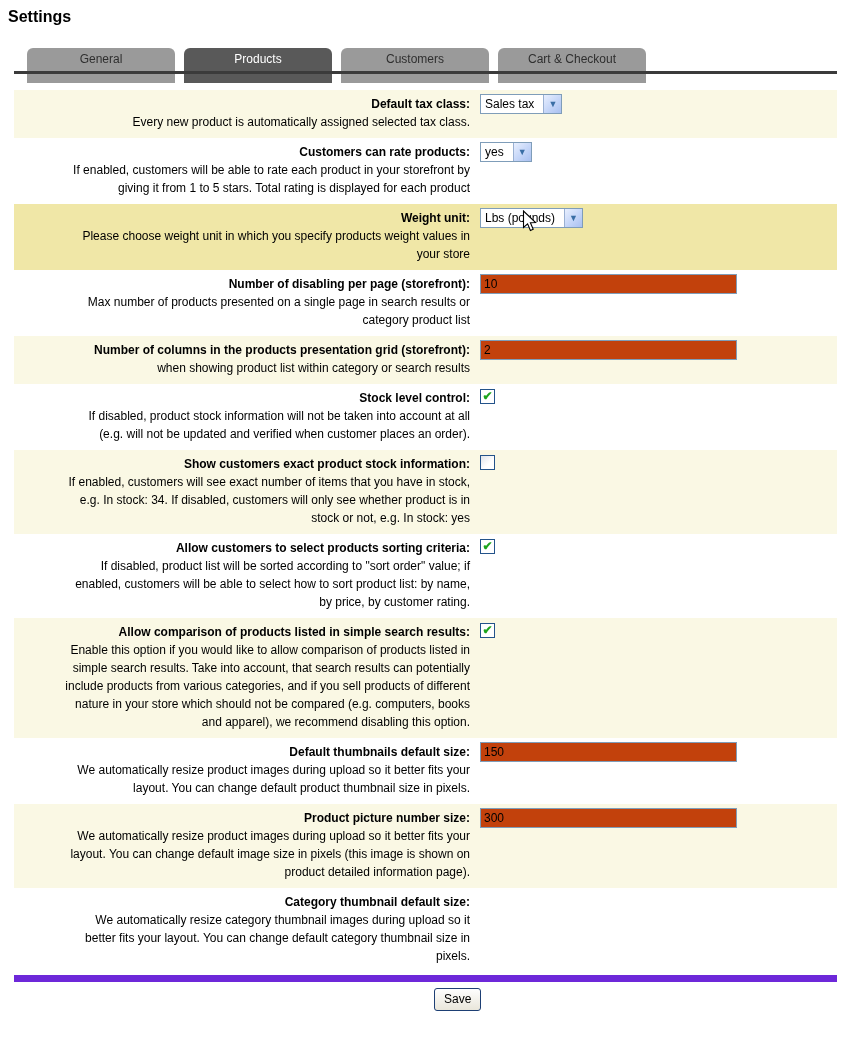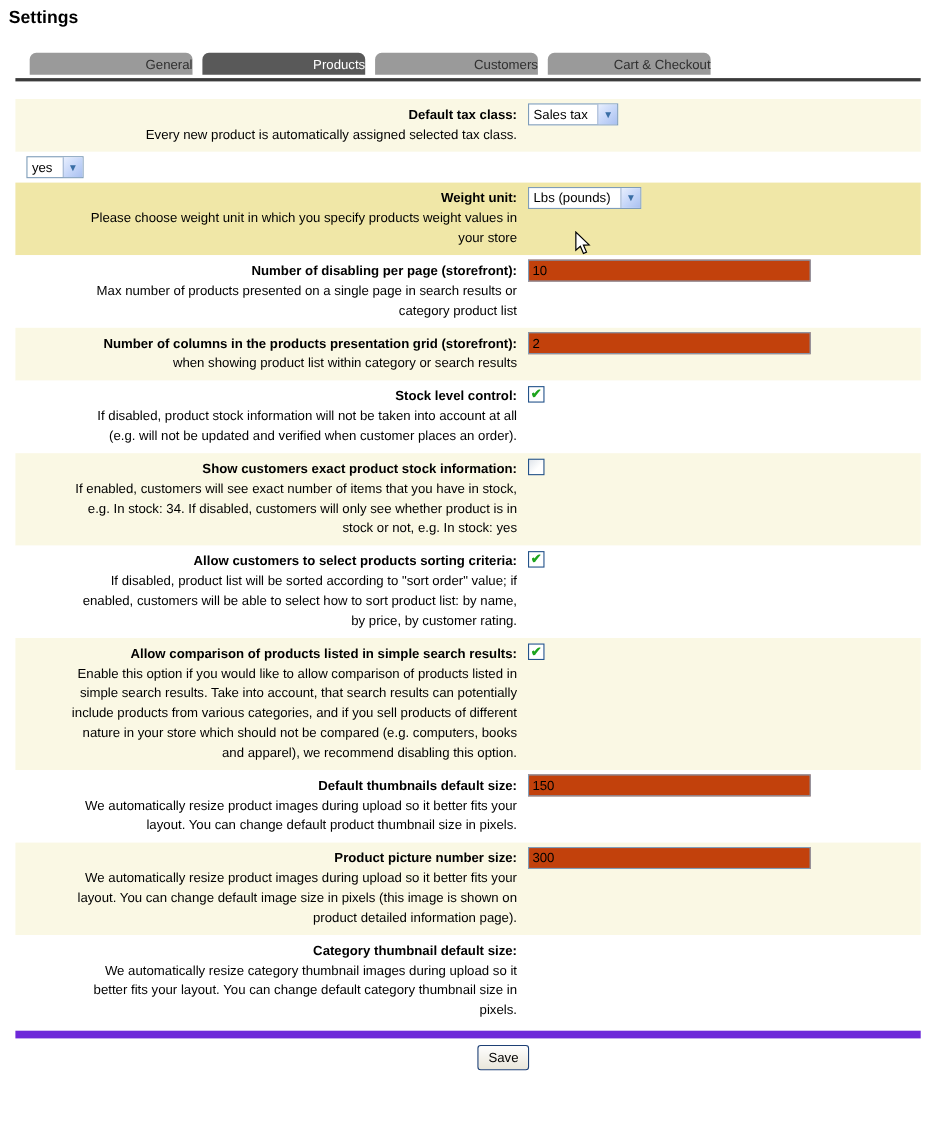--- a/index.html
+++ b/index.html
@@ -10,42 +10,42 @@
     -webkit-font-smoothing:antialiased;
   }
   .page-title {
     position:absolute; left:8px; top:8px;
     font-size:16px; font-weight:bold; color:#000;
   }
   .tabs {
     position:absolute; left:27px; top:48px; display:flex; gap:9px;
   }
   .tab {
-    width:148px; height:20px; line-height:23px; text-align:right;
+    width:148px; height:35px; line-height:23px; text-align:center;
     font-size:12px; color:#2f2f2f; background:var(--tab-inactive-bg);
     border-radius:6px 6px 0 0; cursor:pointer;
   }
   .tab.active { background:var(--tab-active-bg); color:#ffffff; }
   .tab-underline {
     position:absolute; left:14px; top:71px; width:823px; height:3px;
     background:var(--tab-line);
   }
   .content {
     position:absolute; left:14px; top:90px; width:823px;
   }
   .row { display:flex; }
   .row.odd { background:var(--row-yellow); }
   .row.even { background:#ffffff; }
   .row.highlight { background:var(--row-highlight); }
   .row-label-cell {
     width:406px; text-align:right; padding:5px 0 7px 14px;
     font-size:12px; line-height:18px; color:#000;margin-left:36px;
   }
   .row-label { font-weight:bold; }
-  .row-control-cell { flex:1; padding:4px 0 4px 10px; }
+  .row-control-cell { flex:1; padding:4px 0 14px 10px; }
   input.text {
     width:249px; height:16px; border:1px solid #7f9db9;
     font-size:12px; font-family:inherit; padding:1px 3px; color:#000;
     background:#c2410c; display:block;
   }
   .select {
     display:inline-flex; align-items:stretch; height:20px; background:#fff;
     border:1px solid #7f9db9; font-size:12px; color:#000; cursor:default;
     box-sizing:border-box;
   }
@@ -90,20 +90,24 @@
         <div class="row-label-cell">
           <div class="row-label">Default tax class:</div>
           <div class="row-desc">Every new product is automatically assigned selected tax class.</div>
         </div>
         <div class="row-control-cell"><div class="select">
             <span class="val">Sales tax</span>
             <span class="arrow">▼</span>
           </div></div>
       </div>
       <div class="row even">
+        <div class="row-label-cell">
+          <div class="row-label">Customers can rate products:</div>
+          <div class="row-desc">If enabled, customers will be able to rate each product in your storefront by giving it from 1 to 5 stars. Total rating is displayed for each product</div>
+        </div>
         <div class="row-control-cell"><div class="select">
             <span class="val">yes</span>
             <span class="arrow">▼</span>
           </div></div>
       </div>
       <div class="row odd highlight">
         <div class="row-label-cell">
           <div class="row-label">Weight unit:</div>
           <div class="row-desc">Please choose weight unit in which you specify products weight values in your store</div>
         </div>

